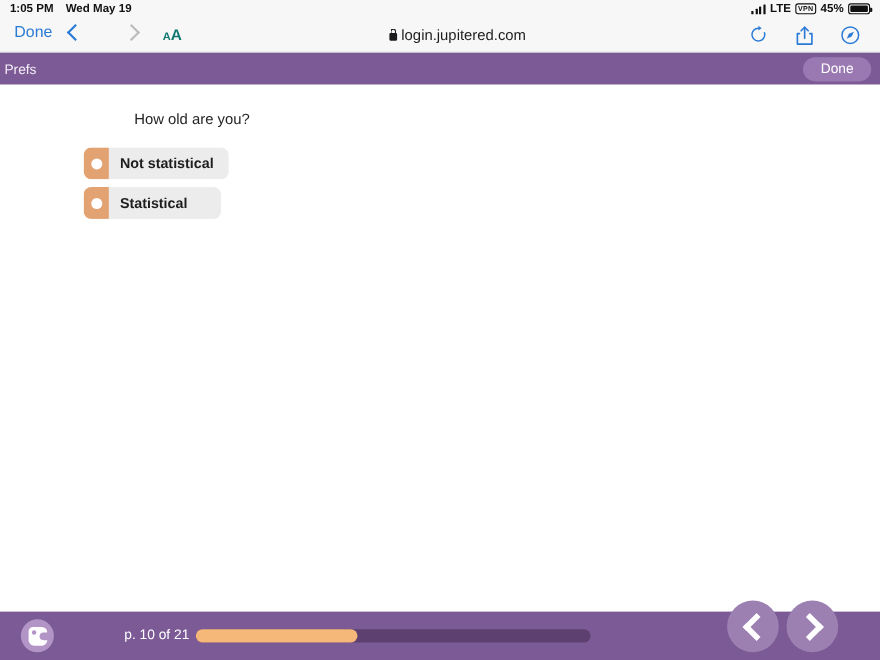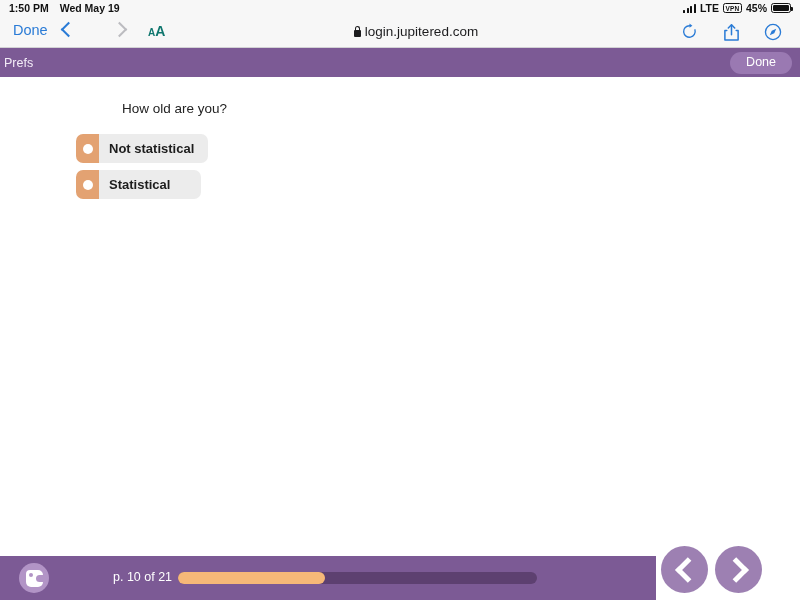--- a/index.html
+++ b/index.html
@@ -216,21 +216,21 @@
     display: flex;
     align-items: center;
     padding: 0 14px 0 10px;
     min-width: 78px;
   }
 
   
   .bottom-bar {
     position: absolute;
     left: 0; top: 556px;
-    width: 656px;
+    width: 800px;
     height: 44px;
     background: #7c5a95;
   }
   .logo-circle {
     position: absolute;
     left: 19px; top: 7px;
     width: 30px; height: 30px;
     background: #b294c6;
     border-radius: 50%;
     display: flex;
@@ -297,21 +297,21 @@
   .nav-prev .nav-chev { transform: rotate(-135deg) translate(-2px, 2px); }
   .nav-next .nav-chev { transform: rotate(45deg) translate(-2px, 2px); }
 </style>
 </head>
 <body>
 
 <div id="screen">
 
   <div class="status-bar">
     <div class="status-left">
-      <span>1:50 PM</span>
+      <span>1:05 PM</span>
       <span>Wed May 19</span>
     </div>
     <div class="status-right">
       <span class="signal-bars">
           <i></i>
           <i></i>
           <i></i>
           <i></i>
         </span>
       <span>LTE</span>

